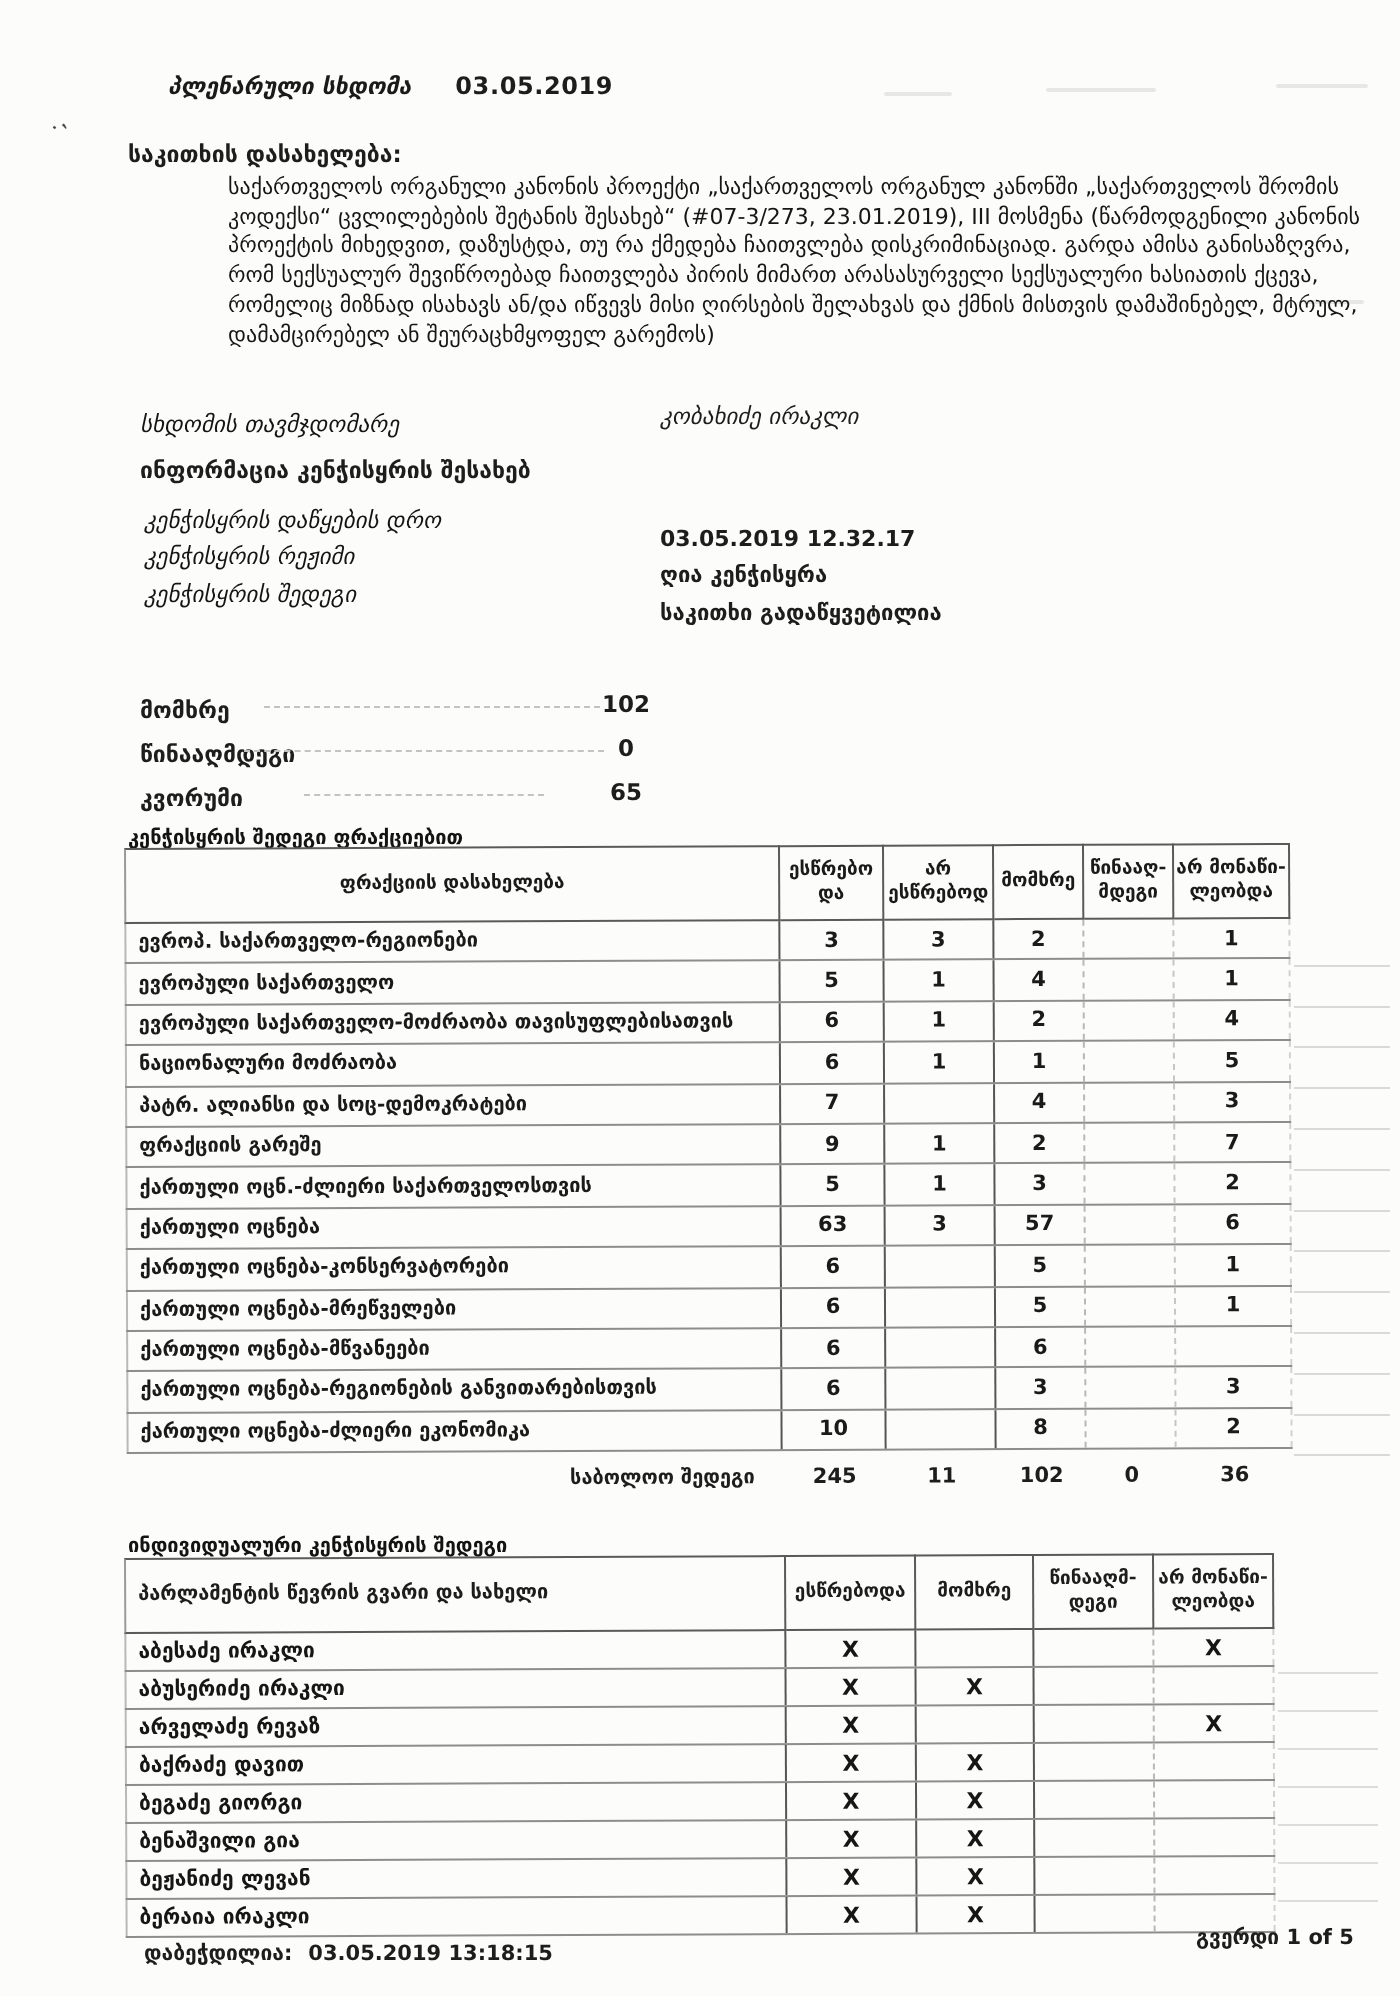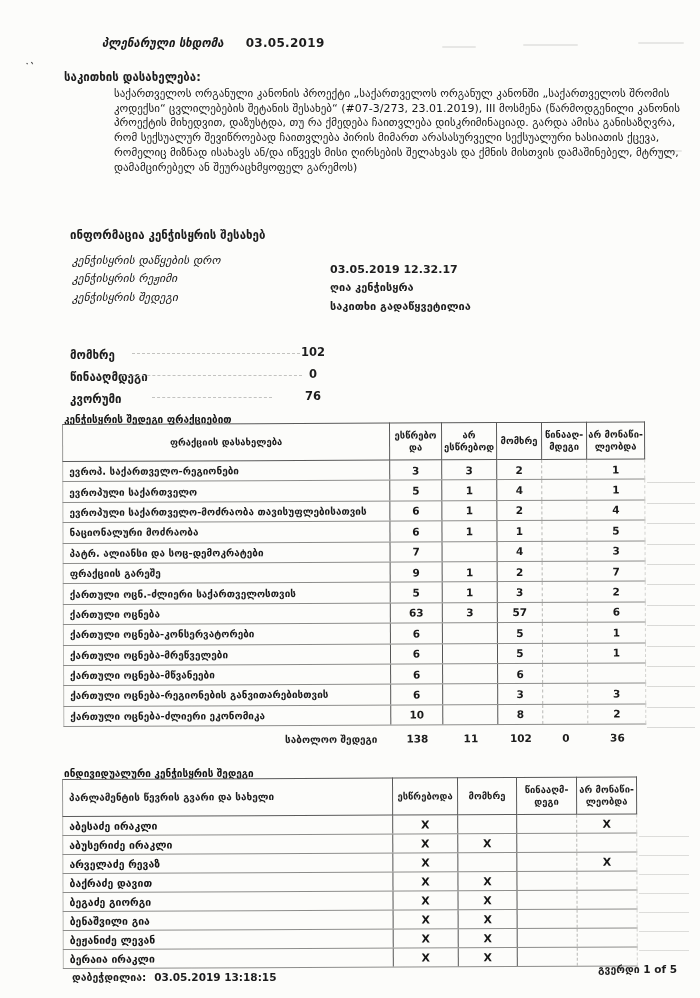--- a/index.html
+++ b/index.html
@@ -13,21 +13,21 @@
   .page{
     position:relative;width:700px;height:998px;overflow:hidden;
     background:#fcfcfa;
   }
   .i{font-style:italic;}
 
   .doc-title{
     position:absolute;top:12px;left:0;width:700px;
     text-align:center;font-size:13px;font-weight:bold;color:#151515;
   }
-  .session-row{position:absolute;top:36px;left:102px;font-size:11.5px;}
+  .session-row{position:absolute;top:36px;left:84px;font-size:11.5px;}
   .session-label{font-style:italic;font-weight:bold;color:#1a1a1a;}
   .session-date{font-weight:bold;margin-left:22px;font-size:12px;letter-spacing:.3px;}
 
   .margin-mark{
     position:absolute;top:56px;left:25px;color:#4a4a4a;font-size:11px;
     transform:rotate(-55deg);
   }
 
   .issue-label{position:absolute;top:70px;left:64px;font-size:11.5px;font-weight:bold;}
   .issue-text{
@@ -139,20 +139,24 @@
   <div class="smudge" style="top:46px;left:442px;width:34px;height:2px;"></div>
   <div class="smudge" style="top:44px;left:523px;width:55px;height:2px;"></div>
   <div class="smudge" style="top:42px;left:638px;width:46px;height:2px;"></div>
   <div class="smudge" style="top:150px;left:652px;width:30px;height:2px;"></div>
 
   <div class="margin-mark">·,</div>
 
   <div class="issue-label">საკითხის დასახელება:</div>
   <div class="issue-text">საქართველოს ორგანული კანონის პროექტი „საქართველოს ორგანულ კანონში „საქართველოს შრომის კოდექსი“ ცვლილებების შეტანის შესახებ“ (#07-3/273, 23.01.2019), III მოსმენა (წარმოდგენილი კანონის პროექტის მიხედვით, დაზუსტდა, თუ რა ქმედება ჩაითვლება დისკრიმინაციად. გარდა ამისა განისაზღვრა, რომ სექსუალურ შევიწროებად ჩაითვლება პირის მიმართ არასასურველი სექსუალური ხასიათის  ქცევა, რომელიც მიზნად ისახავს ან/და იწვევს მისი ღირსების შელახვას და ქმნის მისთვის დამაშინებელ, მტრულ, დამამცირებელ ან შეურაცხმყოფელ გარემოს)</div>
 
+  <div class="chairman-row">
+    <span class="kv-label">სხდომის თავმჯდომარე</span>
+    <span class="kv-value i">კობახიძე ირაკლი</span>
+  </div>
 
   <div class="info-heading">ინფორმაცია კენჭისყრის შესახებ</div>
 
   <div class="info-rows">
     <div class="info-row">
       <span class="kv-label">კენჭისყრის დაწყების დრო</span>
       <span class="kv-value">03.05.2019  12.32.17</span>
     </div>
     <div class="info-row">
       <span class="kv-label">კენჭისყრის რეჟიმი</span>
@@ -171,21 +175,21 @@
       <span class="summary-value">102</span>
     </div>
     <div class="summary-row">
       <span class="summary-label">წინააღმდეგი</span>
       <span class="dots" style="left:122px;width:180px;"></span>
       <span class="summary-value">0</span>
     </div>
     <div class="summary-row">
       <span class="summary-label">კვორუმი</span>
       <span class="dots" style="left:152px;width:120px;"></span>
-      <span class="summary-value">76</span>
+      <span class="summary-value">65</span>
     </div>
   </div>
 
   <div class="tbl-title" style="top:414px;left:64px;position:absolute;">კენჭისყრის შედეგი ფრაქციებით</div>
 
   <div class="ftable">
     <div class="ft-grid ft-head">
       <div>ფრაქციის დასახელება</div>
       <div>ესწრებო
 და</div>
@@ -298,21 +302,21 @@
       <div>ქართული ოცნება-ძლიერი ეკონომიკა</div>
       <div>10</div>
       <div></div>
       <div>8</div>
       <div></div>
       <div>2</div>
     </div>
 
     <div class="ft-grid ft-total">
       <div>საბოლოო შედეგი</div>
-      <div>138</div>
+      <div>245</div>
       <div>11</div>
       <div>102</div>
       <div>0</div>
       <div>36</div>
     </div>
   </div>
 
   <div class="line-ghosts" style="top:463px;left:647px;width:48px;height:265px;"></div>
 
   <div class="tbl-title" style="top:768px;left:64px;position:absolute;">ინდივიდუალური კენჭისყრის შედეგი</div>

